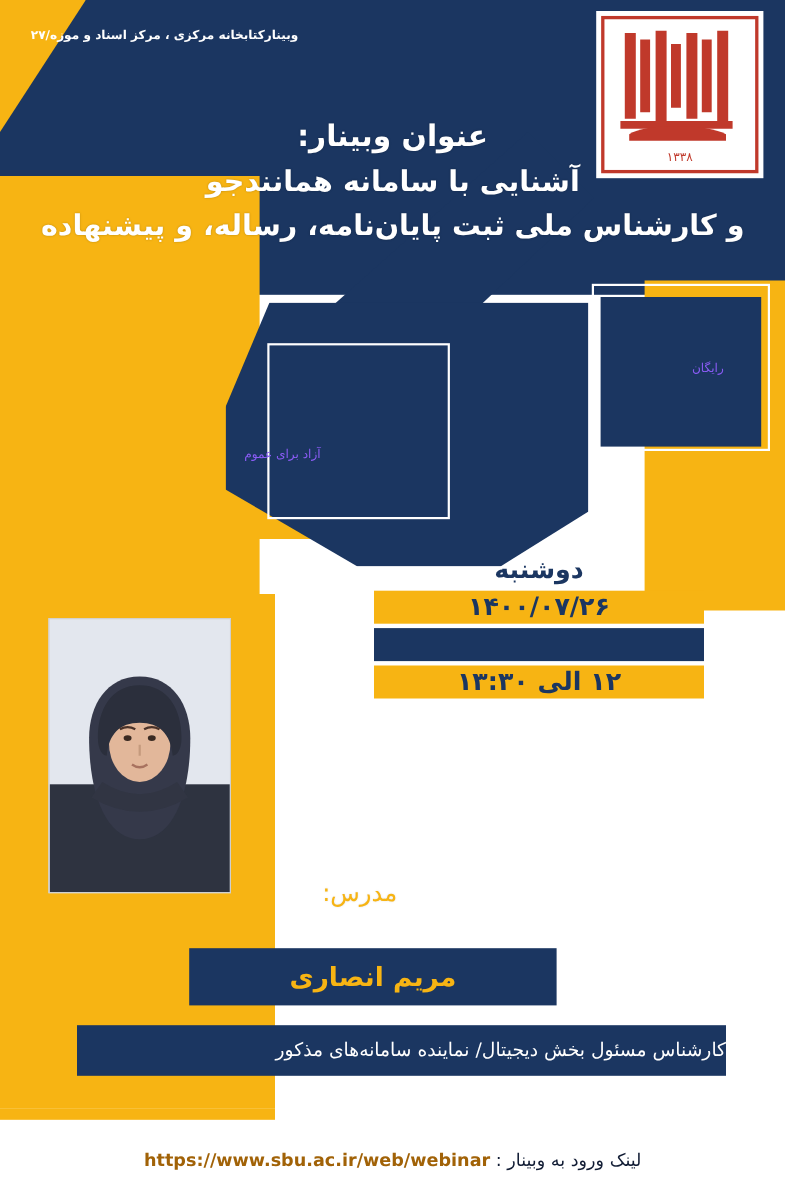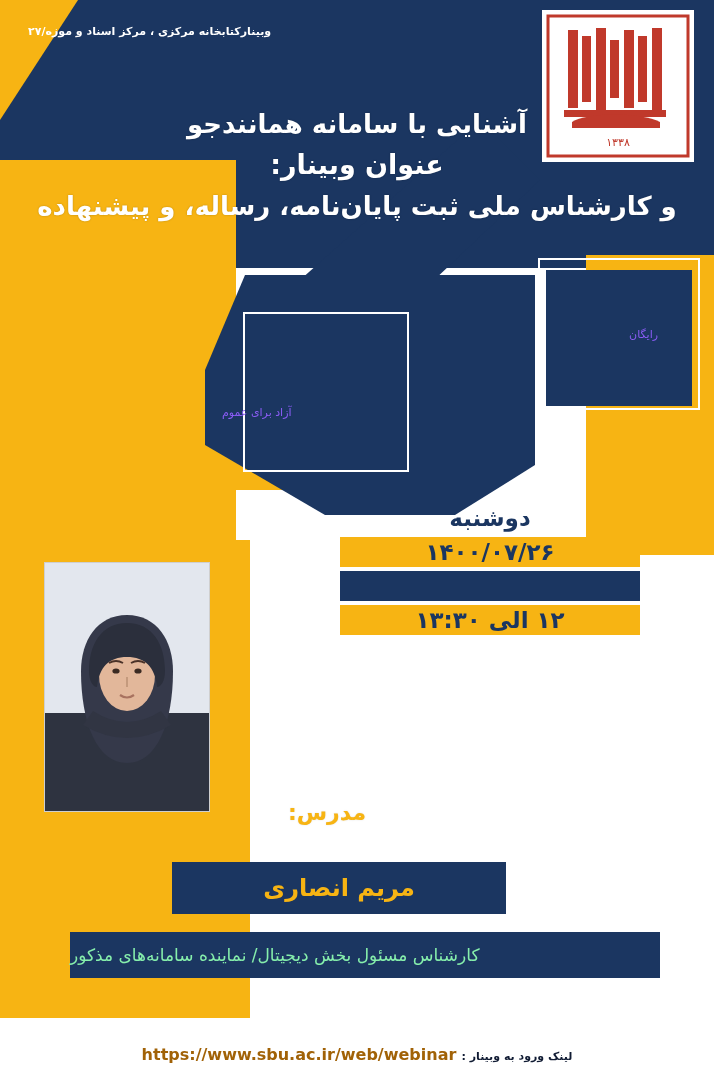--- a/index.html
+++ b/index.html
@@ -212,21 +212,21 @@
   .photo svg { display: block; }
 
   
   .presenter-label {
     position: absolute;
     left: 0; right: 0;
     top: 800px;
     text-align: center;
     color: #f7b413;
     font-size: 22px;
-    font-weight: bold;
+    font-weight: normal;
     direction: rtl;
     z-index: 7;
     text-shadow: 0 0 2px rgba(0,0,0,0.12);
     padding-right: 60px;
     box-sizing: border-box;
   }
   .presenter-name-bar {
     position: absolute;
     left: 172px;
     top: 862px;
@@ -246,41 +246,41 @@
   .presenter-role-bar {
     position: absolute;
     left: 70px;
     top: 932px;
     width: 590px;
     height: 46px;
     background: #1b3661;
     z-index: 7;
   }
   .presenter-role {
-    color: #86efac;
+    color: #ffffff;
     font-size: 17px;
-    text-align: left;
+    text-align: right;
     line-height: 46px;
     direction: rtl;
   }
 
   
   .footer {
     position: absolute;
     left: 0; right: 0;
     bottom: 16px;
     text-align: center;
     direction: rtl;
     z-index: 8;
   }
   .footer-row {
     display: inline-block;
     color: #101b33;
-    font-size: 11px;
-    font-weight: bold;
+    font-size: 16px;
+    font-weight: normal;
     white-space: nowrap;
   }
   .footer-url {
     direction: ltr;
     unicode-bidi: embed;
     font-size: 16px;
     font-weight: bold;
     color: #a16207;
   }
 </style>
@@ -319,22 +319,22 @@
       </g>
       <g fill="#c0392b" font-family="DejaVu Sans, sans-serif" font-size="11">
         <text x="80" y="140" text-anchor="middle">۱۳۳۸</text>
       </g>
     </svg>
   </div>
 
   <div class="header-line">وبینارکتابخانه مرکزی ، مرکز اسناد و موزه/۲۷</div>
 
   <div class="title-block">
+    <div class="title-line l1">عنوان وبینار:</div>
     <div class="title-line l2">آشنایی با سامانه همانندجو</div>
-    <div class="title-line l1">عنوان وبینار:</div>
     <div class="title-line l3">و کارشناس ملی ثبت پایان‌نامه، رساله، و پیشنهاده</div>
   </div>
 
   <div class="badge badge-free">رایگان</div>
   <div class="badge badge-public">آزاد برای عموم</div>
 
   <div class="schedule">
     <div class="sched-weekday">دوشنبه</div>
     <div class="bar yellow">
       <div class="bar-fill"></div>

